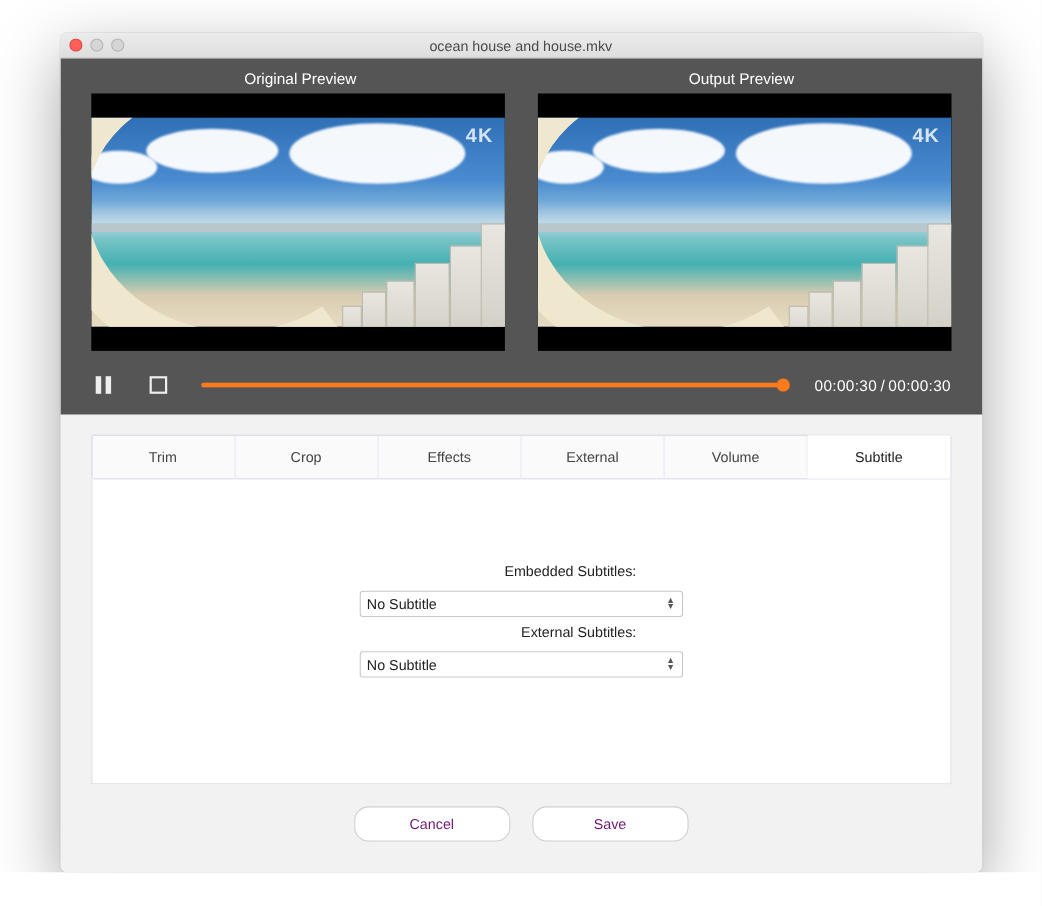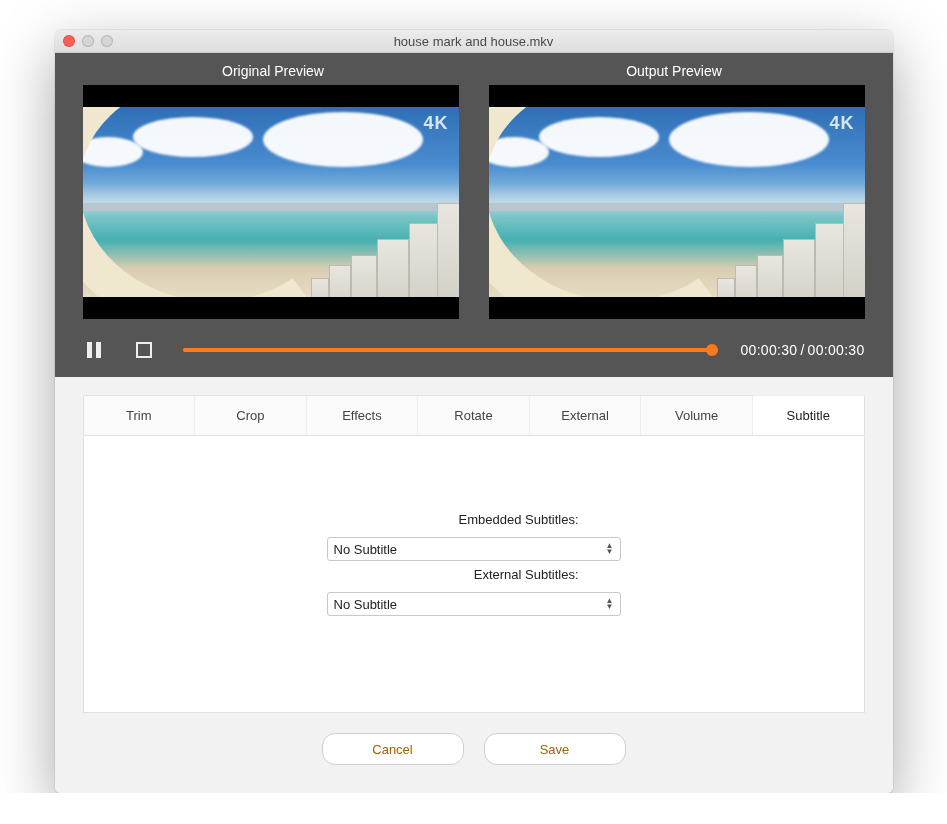--- a/index.html
+++ b/index.html
@@ -269,35 +269,35 @@
     width:140px;
     height:30px;
     border:1px solid #cfcfcf;
     background:#fff;
     border-radius:13px;
     cursor:pointer;
     display:flex;
     align-items:center;
     justify-content:center;
     font-size:13px;
-    color:#a16207;
+    color:#701a75;
   }
 </style>
 </head>
 <body>
 
 <div class="shadow-wrap">
 
   <div class="titlebar">
     <div class="traffic-lights">
       <div class="tl red"></div>
       <div class="tl gray"></div>
       <div class="tl gray"></div>
     </div>
-    <div class="title">house mark and house.mkv</div>
+    <div class="title">ocean house and house.mkv</div>
   </div>
 
   <div class="preview-area">
     <div class="preview-labels">
       <div>Original Preview</div>
       <div>Output  Preview</div>
     </div>
     <div class="previews">
       <div class="thumb">
         <div class="thumb-inner">
@@ -356,21 +356,20 @@
       </div>
     </div>
   </div>
 
   <div class="bottom">
 
     <div class="tabs">
       <div class="tab">Trim</div>
       <div class="tab">Crop</div>
       <div class="tab">Effects</div>
-      <div class="tab">Rotate</div>
       <div class="tab">External</div>
       <div class="tab">Volume</div>
       <div class="tab active">Subtitle</div>
     </div>
 
     <div class="tab-body">
       <div class="form-row">
         <label>Embedded Subtitles:</label>
         <div class="select">
           <span>No Subtitle</span>

